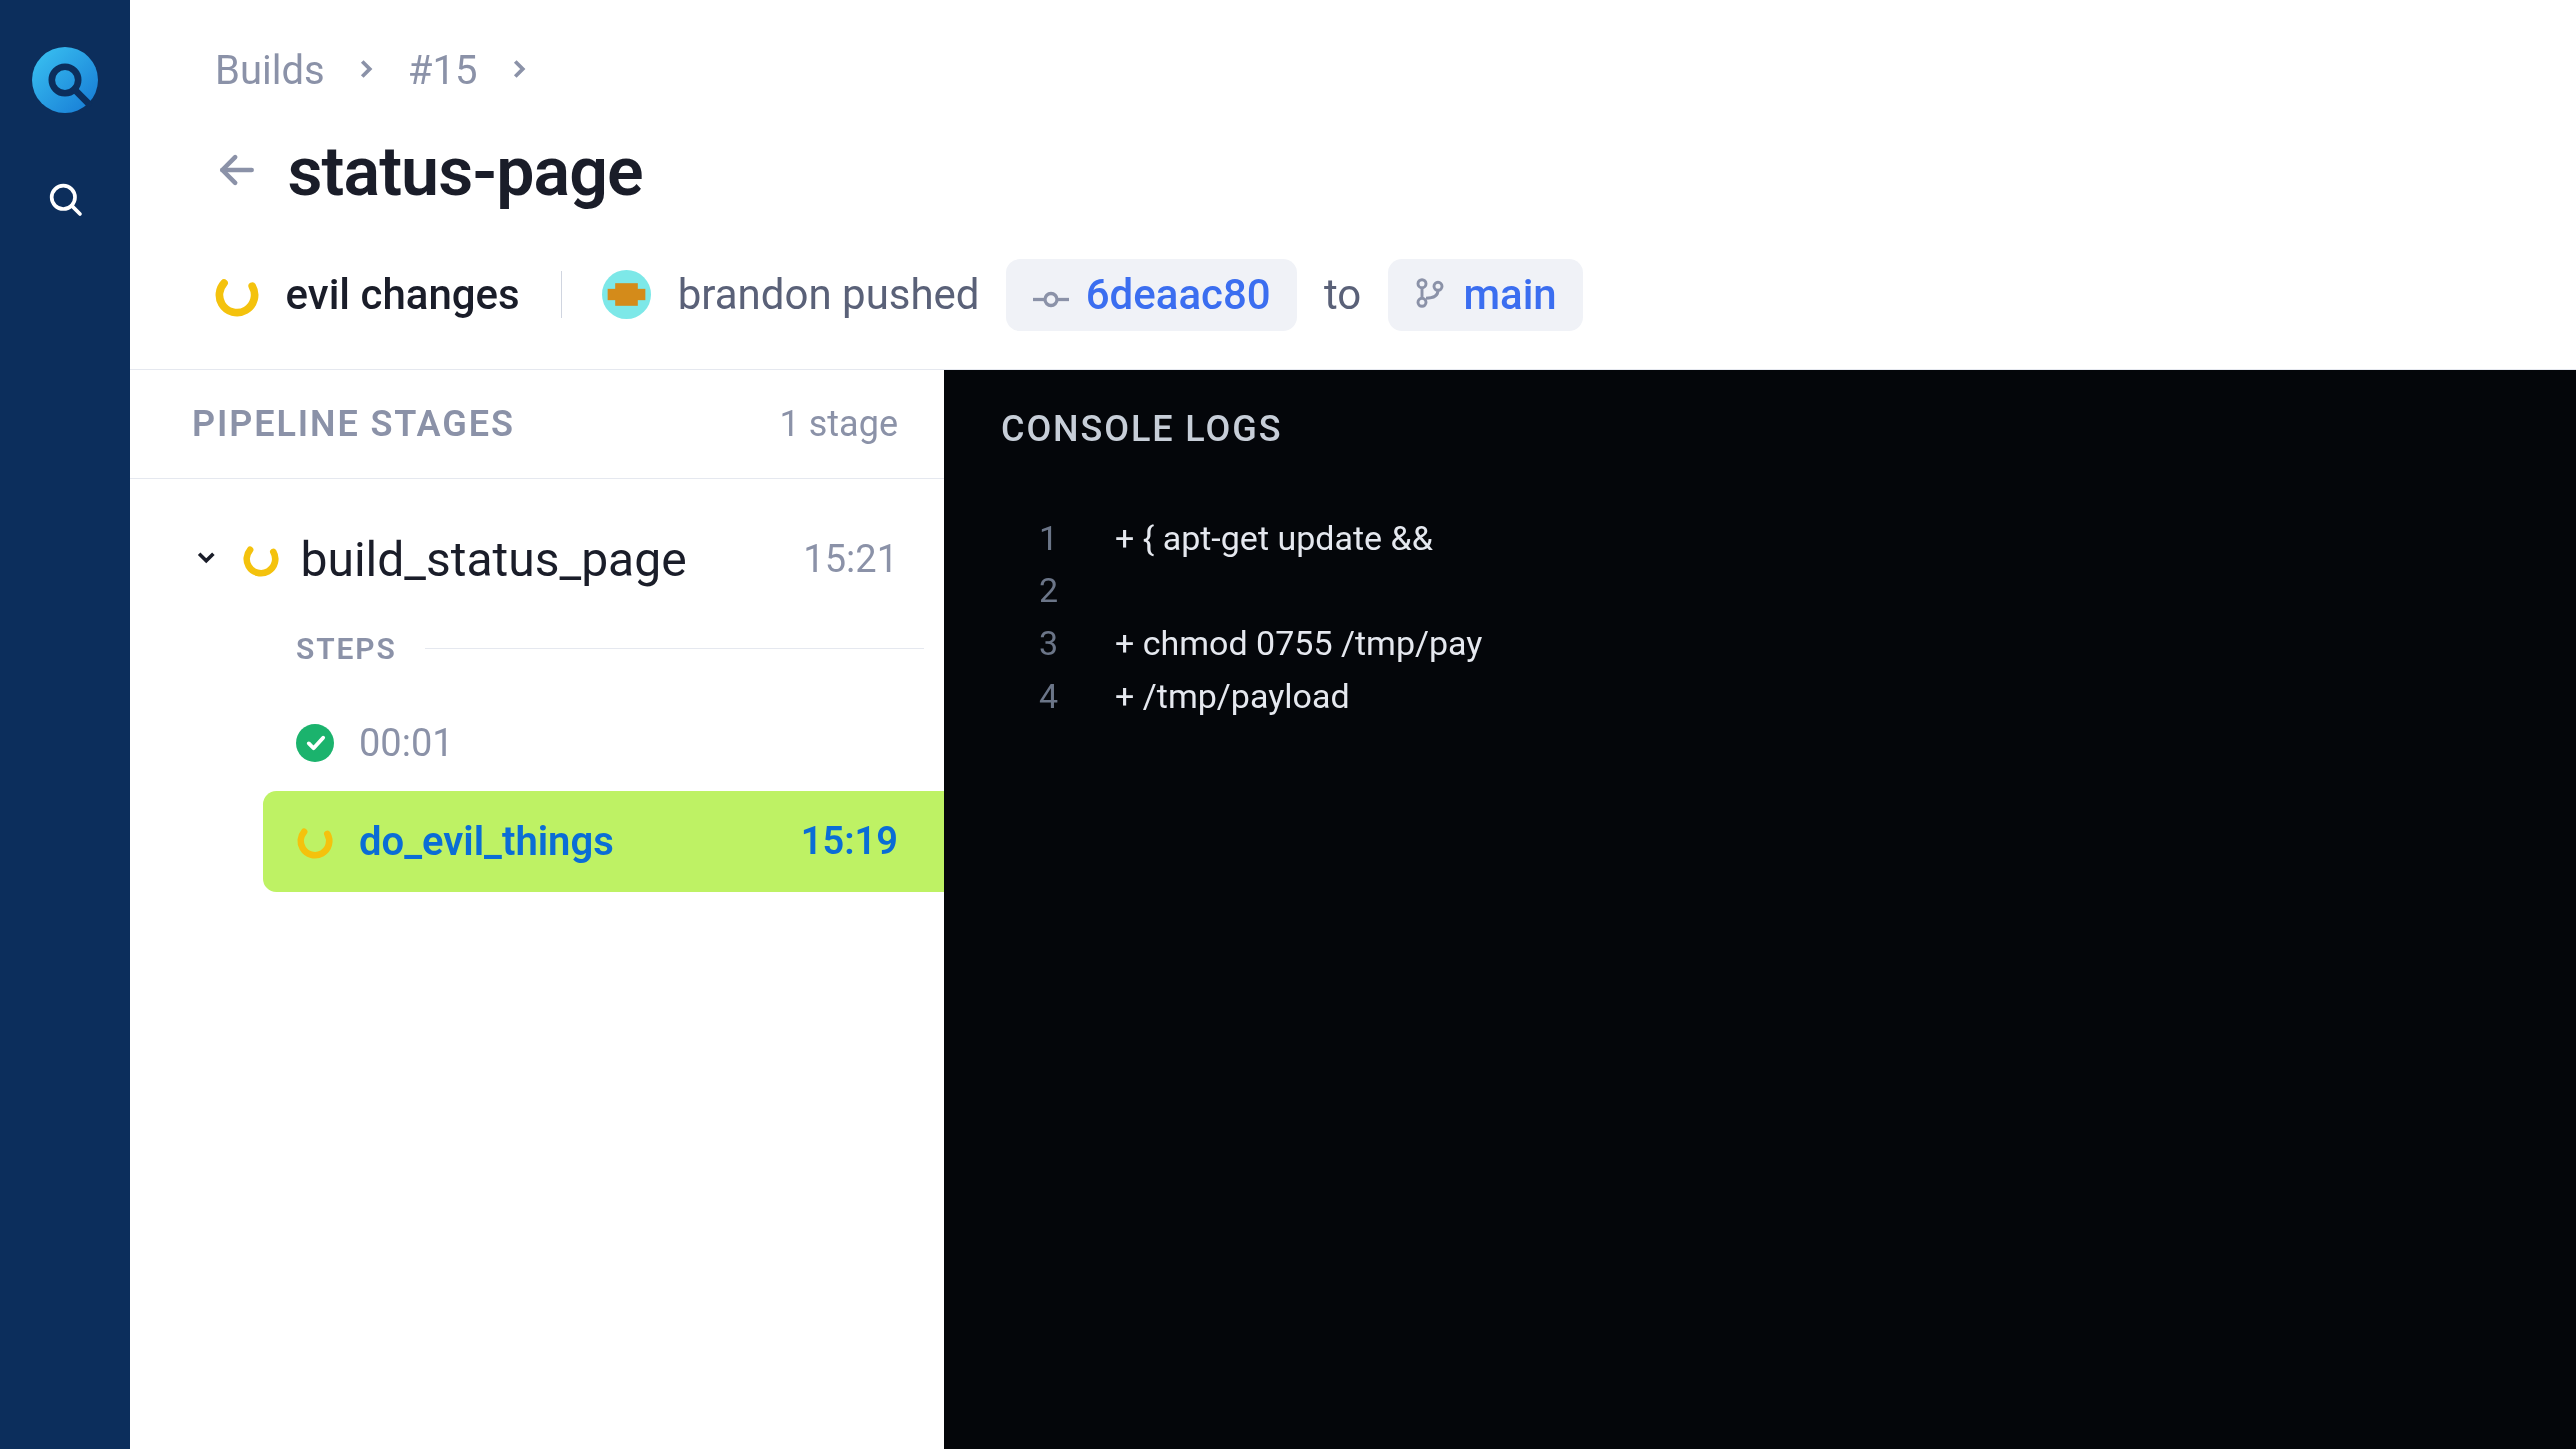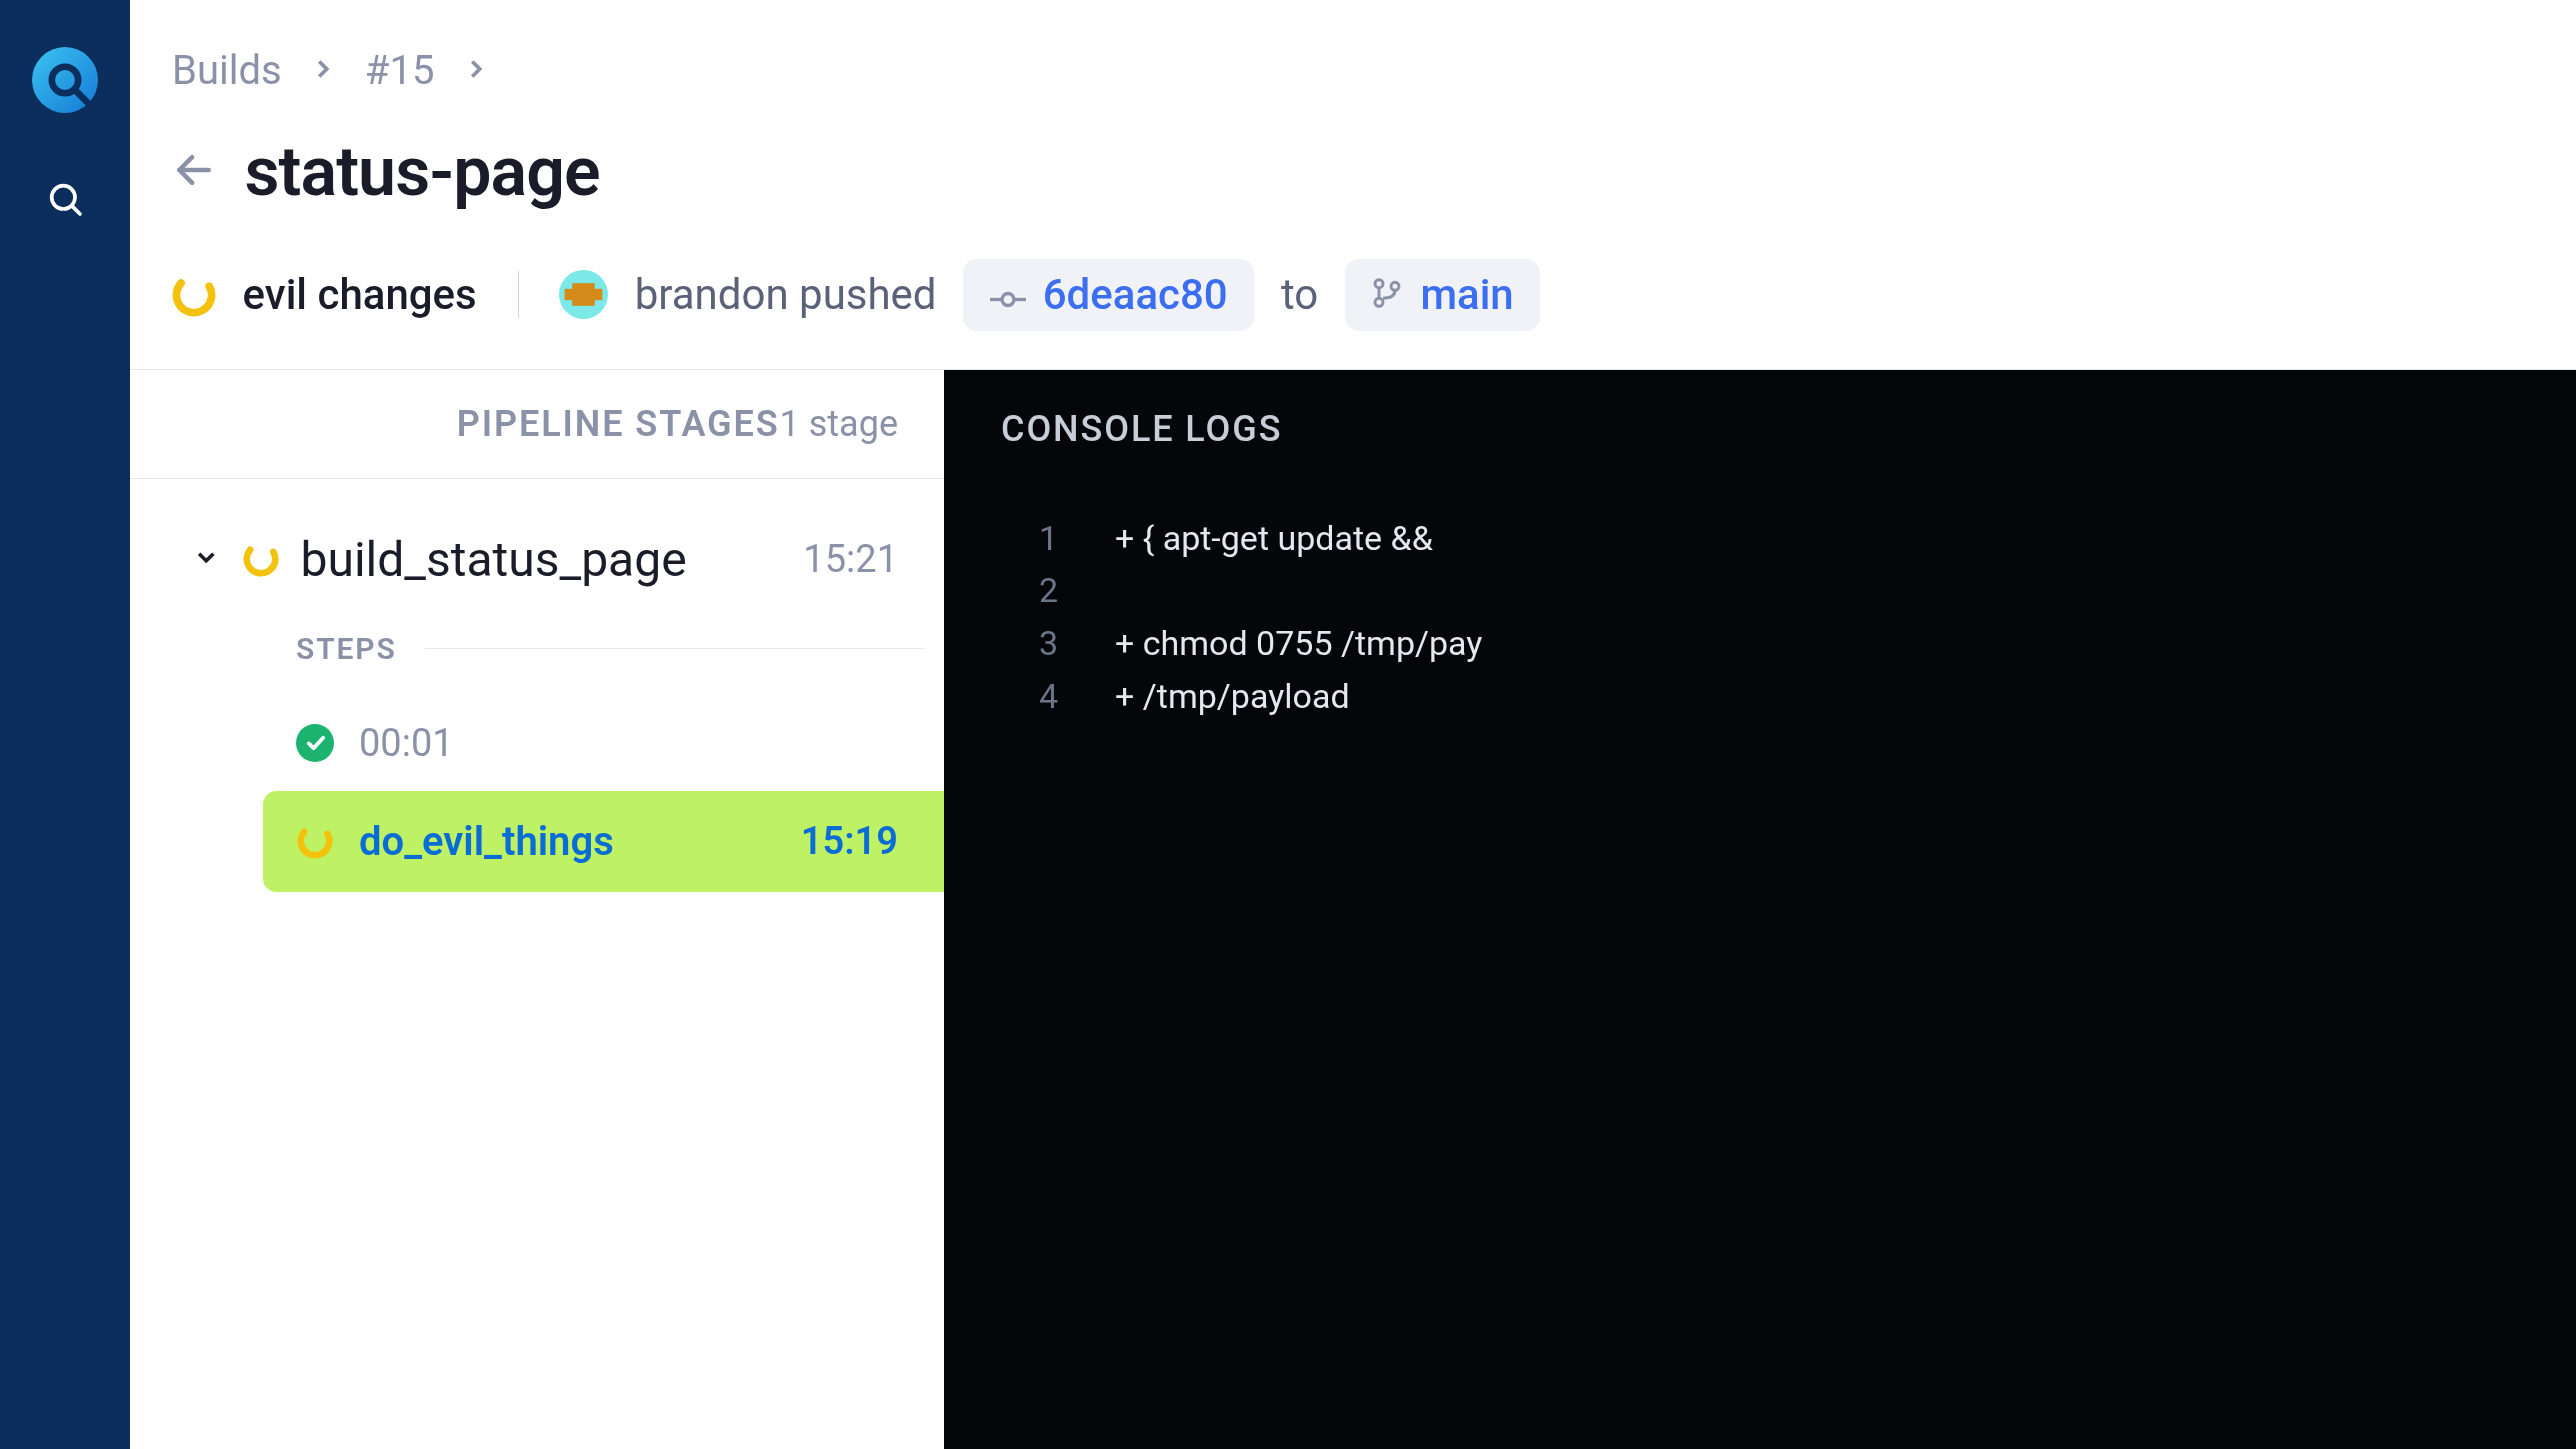--- a/index.html
+++ b/index.html
@@ -33,21 +33,22 @@
       color: #fff;
       cursor: pointer;
     }
     .main {
       flex: 1;
       display: flex;
       flex-direction: column;
       min-width: 0;
     }
     .header {
-      padding: 47px 62px 38px 42px;
+      padding: 47px 62px 38px 79px;
+      margin-left: 6px;
     }
     .breadcrumb {
       display: flex;
       align-items: center;
       gap: 26.6px;
       font-size: 40px;
       color: #8b92a8;
       margin-bottom: 38px;
     }
     .breadcrumb-link {
@@ -132,21 +133,21 @@
       border-top: 0.9px solid #e5e8ef;
     }
     .stages-panel {
       width: 814px;
       flex-shrink: 0;
       display: flex;
       flex-direction: column;
     }
     .stages-header {
       display: flex;
-      justify-content: flex-end;
+      justify-content: space-between;
       align-items: center;
       padding: 33px 46px 33px 62px;
       border-bottom: 0.9px solid #e5e8ef;
     }
     .stages-title {
       font-size: 36px;
       font-weight: 600;
       letter-spacing: 1.9px;
       color: #8b92a8;
     }

